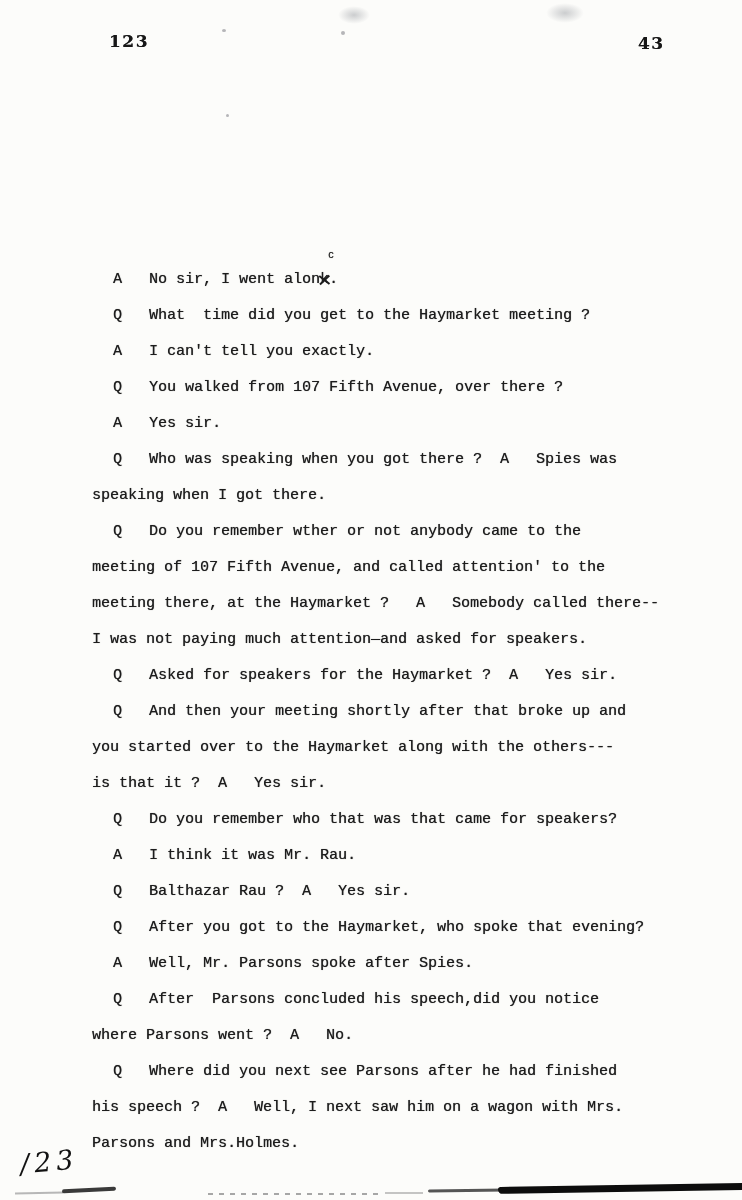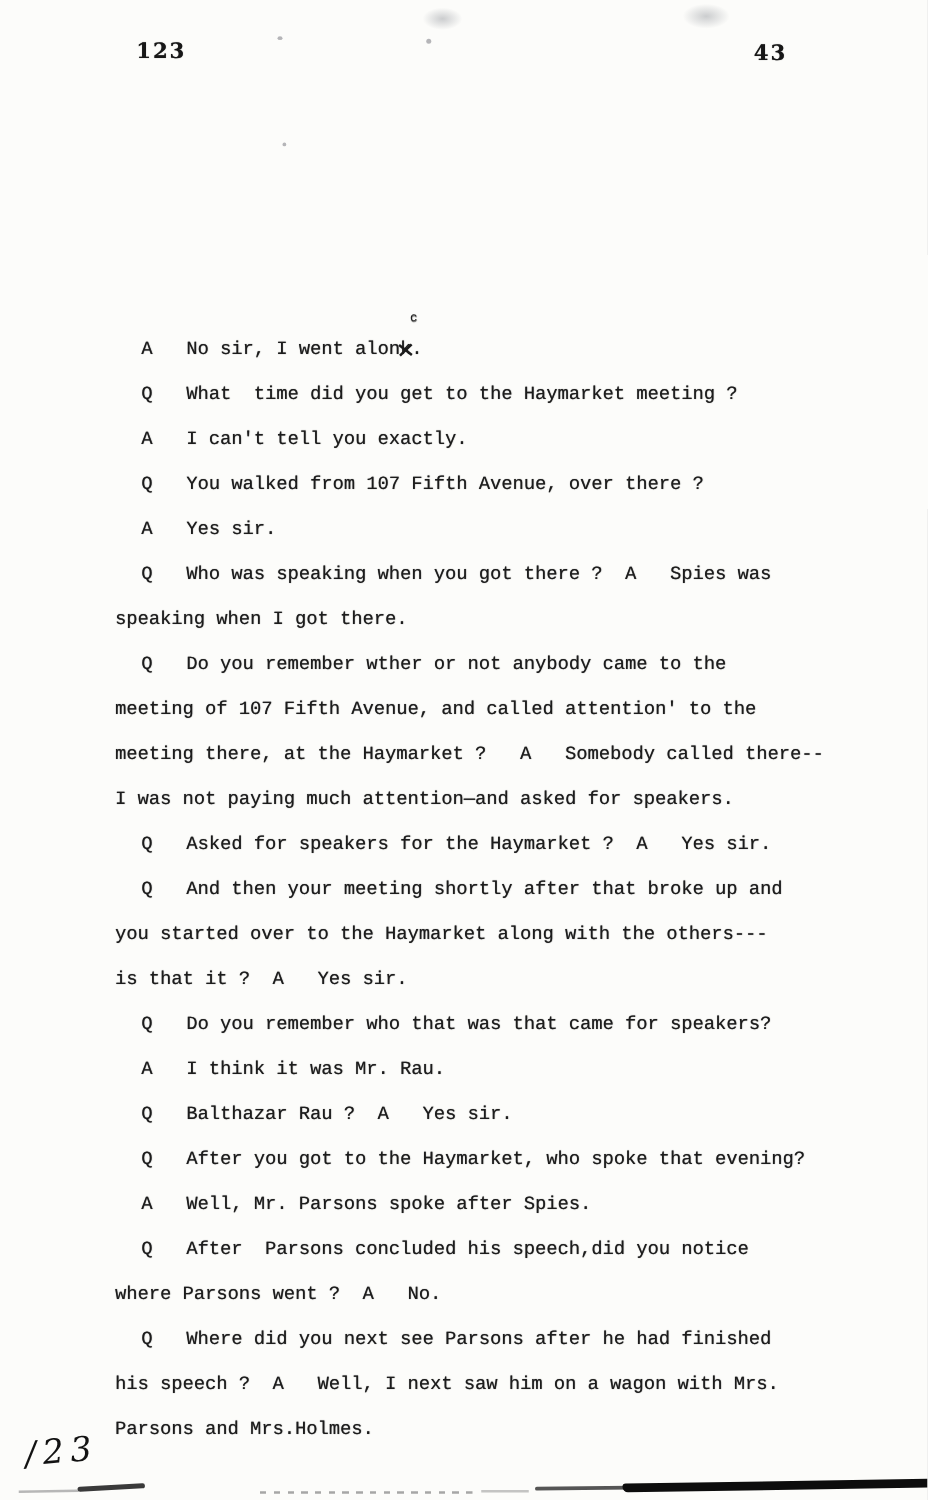--- a/index.html
+++ b/index.html
@@ -17,21 +17,21 @@
     position: absolute;
     font-family: "DejaVu Serif", serif;
     font-weight: 700;
     font-size: 17px;
     letter-spacing: 1.5px;
     color: #171717;
     text-shadow: 0 0 0.6px rgba(20,20,20,0.75);
     text-align: center;
   }
   .header-num.left  { left: 109px; top: 31px; }
-  .header-num.right { left: 603px; top: 33px; }
+  .header-num.right { left: 638px; top: 33px; }
 
   
   .typed-body {
     position: absolute;
     left: 92px;
     top: 262px;
     width: 620px;
     white-space: pre;
     font-family: "Liberation Mono", monospace;
     font-size: 15px;

